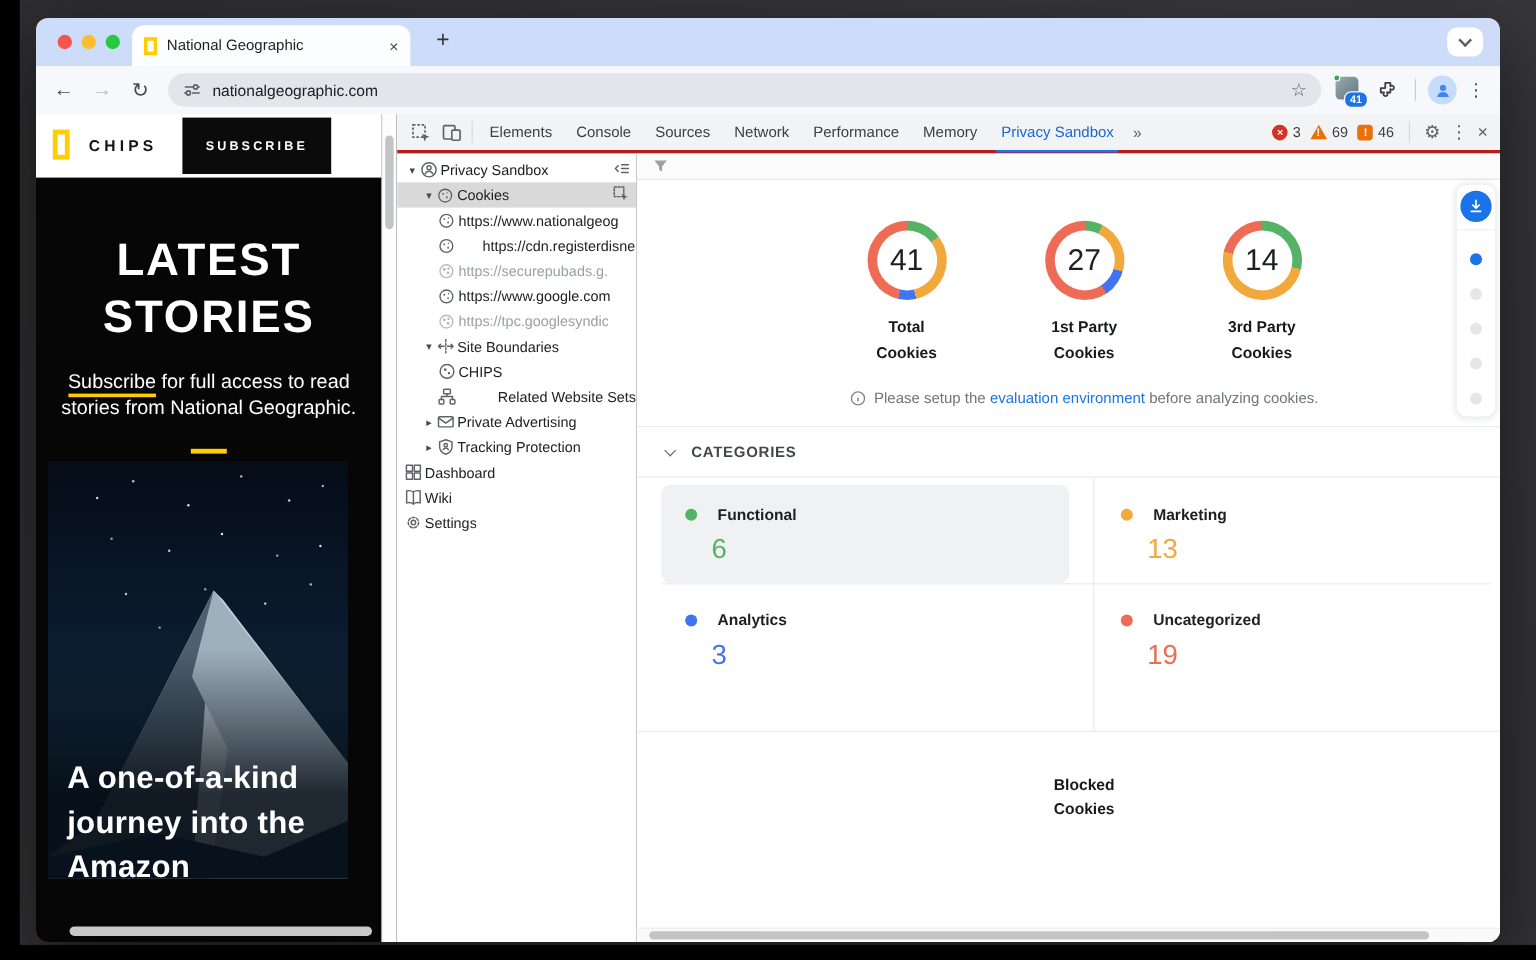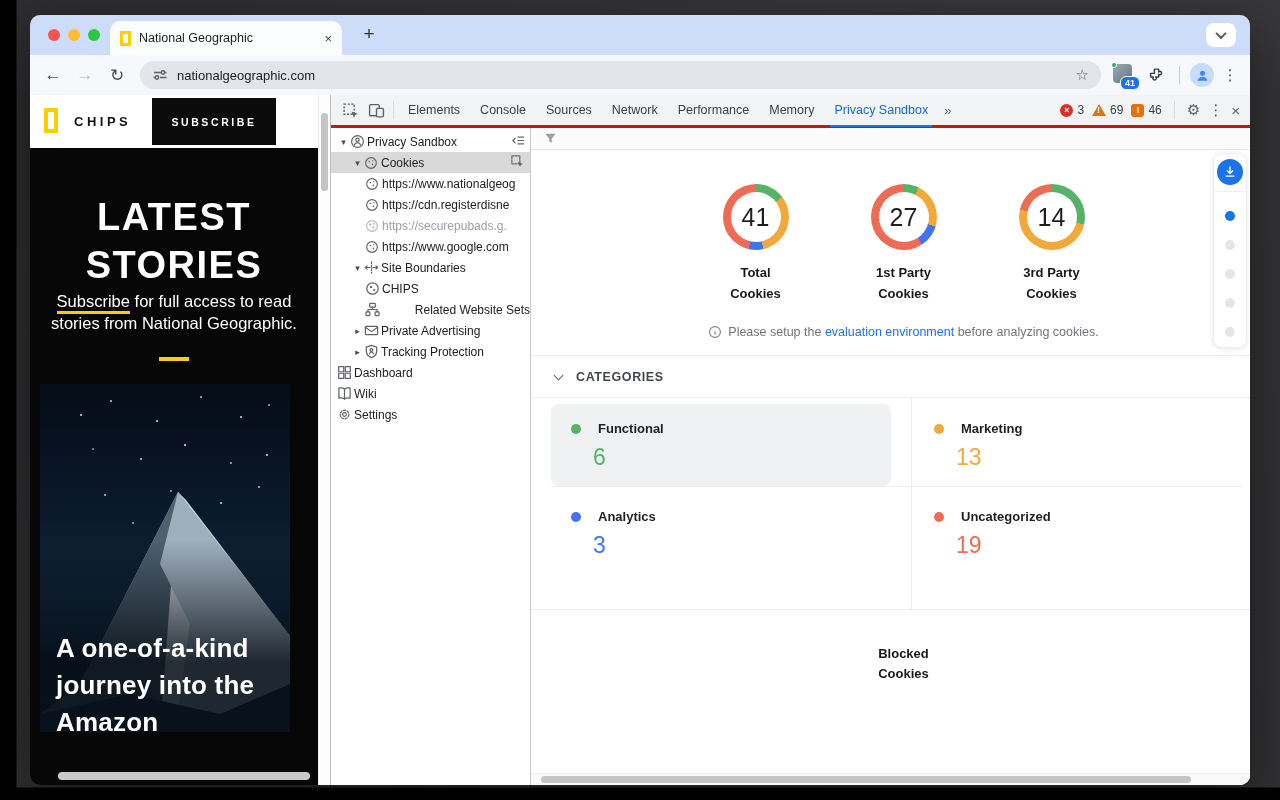--- a/index.html
+++ b/index.html
@@ -70,21 +70,21 @@
   .site-vthumb { position:absolute; left:2px; top:18px; width:7px; height:78px; border-radius:4px; background:#c2c4c6; }
   .site-inner { position:absolute; left:0; top:0; width:288px; height:100%; }
   .site-header { position:relative; height:53px; background:#fff; }
   .ng-logo { position:absolute; left:14px; top:13px; width:14px; height:25px; border:4px solid #ffce00; }
   .login { position:absolute; left:44px; top:19px; font-size:13px; font-weight:bold; letter-spacing:3.5px; color:#121212; }
   .subscribe-btn { position:absolute; left:122px; top:3px; width:124px; height:47px; background:#0b0b0b;
     color:#fff; font-size:10.5px; font-weight:bold; letter-spacing:2.6px;
     display:flex; align-items:center; justify-content:center; }
   .hero { position:relative; text-align:center; color:#fff; }
   .hero-title { margin-top:46px; font-size:38px; font-weight:800; letter-spacing:1.5px; line-height:1.26; }
-  .hero-sub { font-size:16.5px; line-height:1.36; font-weight:400; }
+  .hero-sub { margin-top:17px; font-size:16.5px; line-height:1.36; font-weight:400; }
   .hero-link { border-bottom:3px solid #ffce00; padding-bottom:1px; }
   .hero-dash { width:30px; height:4px; background:#ffce00; margin:22px auto 0; }
   .story-card { position:absolute; left:10px; top:289px; width:250px; height:348px; overflow:hidden;
     background:linear-gradient(180deg,#050c17 0%, #0a1a2c 38%, #13293d 70%, #1a3147 100%); }
   .stars { position:absolute; left:40px; top:30px; width:2px; height:2px; border-radius:50%; background:#cfe0ee;
     box-shadow: 30px -14px 0 #b9cbdc, 76px 6px 0 #d8e6f2, 120px -18px 0 #aebfd0, 160px 2px 0 #cfe0ee,
       188px -10px 0 #9fb2c4, 12px 34px 0 #8fa3b6, 60px 44px 0 #c4d6e6, 104px 30px 0 #dceaf5,
       150px 48px 0 #9fb2c4, 186px 40px 0 #cfe0ee, 24px 80px 0 #b9cbdc, 90px 76px 0 #8fa3b6,
       140px 88px 0 #cfe0ee, 178px 72px 0 #aebfd0, 52px 108px 0 #93a7ba; }
   .story-svg { position:absolute; inset:0; }
@@ -342,21 +342,21 @@
                 <span class="tree-ico">
                   <svg width="14" height="14" viewBox="0 0 16 16">
                     <circle cx="8" cy="8" r="6.1" stroke="#5f6368" stroke-width="1.3" fill="none" stroke-linejoin="round" stroke-linecap="round"></circle>
                     <circle cx="6" cy="6.4" r=".9" fill="#5f6368"></circle>
                     <circle cx="9.6" cy="9.6" r=".9" fill="#5f6368"></circle>
                     <circle cx="10" cy="5.4" r=".7" fill="#5f6368"></circle>
                   </svg>
                 </span>
                 <span class="tree-label">https://www.nationalgeog</span>
               </div>
-              <div class="tree-row" style="padding-left: 34px;">
+              <div class="tree-row" style="padding-left: 34px; gap: 20px;">
                 <span class="tree-ico">
                   <svg width="14" height="14" viewBox="0 0 16 16">
                     <circle cx="8" cy="8" r="6.1" stroke="#5f6368" stroke-width="1.3" fill="none" stroke-linejoin="round" stroke-linecap="round"></circle>
                     <circle cx="6" cy="6.4" r=".9" fill="#5f6368"></circle>
                     <circle cx="9.6" cy="9.6" r=".9" fill="#5f6368"></circle>
                     <circle cx="10" cy="5.4" r=".7" fill="#5f6368"></circle>
                   </svg>
                 </span>
                 <span class="tree-label">https://cdn.registerdisne</span>
               </div>
@@ -374,20 +374,31 @@
               <div class="tree-row" style="padding-left: 34px;">
                 <span class="tree-ico">
                   <svg width="14" height="14" viewBox="0 0 16 16">
                     <circle cx="8" cy="8" r="6.1" stroke="#5f6368" stroke-width="1.3" fill="none" stroke-linejoin="round" stroke-linecap="round"></circle>
                     <circle cx="6" cy="6.4" r=".9" fill="#5f6368"></circle>
                     <circle cx="9.6" cy="9.6" r=".9" fill="#5f6368"></circle>
                     <circle cx="10" cy="5.4" r=".7" fill="#5f6368"></circle>
                   </svg>
                 </span>
                 <span class="tree-label">https://www.google.com</span>
+              </div>
+              <div class="tree-row dimmed" style="padding-left: 34px;">
+                <span class="tree-ico">
+                  <svg width="14" height="14" viewBox="0 0 16 16">
+                    <circle cx="8" cy="8" r="6.1" stroke="#5f6368" stroke-width="1.3" fill="none" stroke-linejoin="round" stroke-linecap="round"></circle>
+                    <circle cx="6" cy="6.4" r=".9" fill="#5f6368"></circle>
+                    <circle cx="9.6" cy="9.6" r=".9" fill="#5f6368"></circle>
+                    <circle cx="10" cy="5.4" r=".7" fill="#5f6368"></circle>
+                  </svg>
+                </span>
+                <span class="tree-label">https://tpc.googlesyndic</span>
               </div>
               <div class="tree-row" style="padding-left: 20px;">
                 <span class="tree-arrow">▾</span>
                 <span class="tree-ico">
                   <svg width="15" height="15" viewBox="0 0 16 16">
                     <path d="M8 2v12" stroke="#5f6368" stroke-width="1.3" fill="none" stroke-linejoin="round" stroke-linecap="round" stroke-dasharray="2 1.6"></path>
                     <path d="M6.5 8h-5M3.3 6.2L1.5 8l1.8 1.8M9.5 8h5M12.7 6.2L14.5 8l-1.8 1.8" stroke="#5f6368" stroke-width="1.3" fill="none" stroke-linejoin="round" stroke-linecap="round"></path>
                   </svg>
                 </span>
                 <span class="tree-label">Site Boundaries</span>

